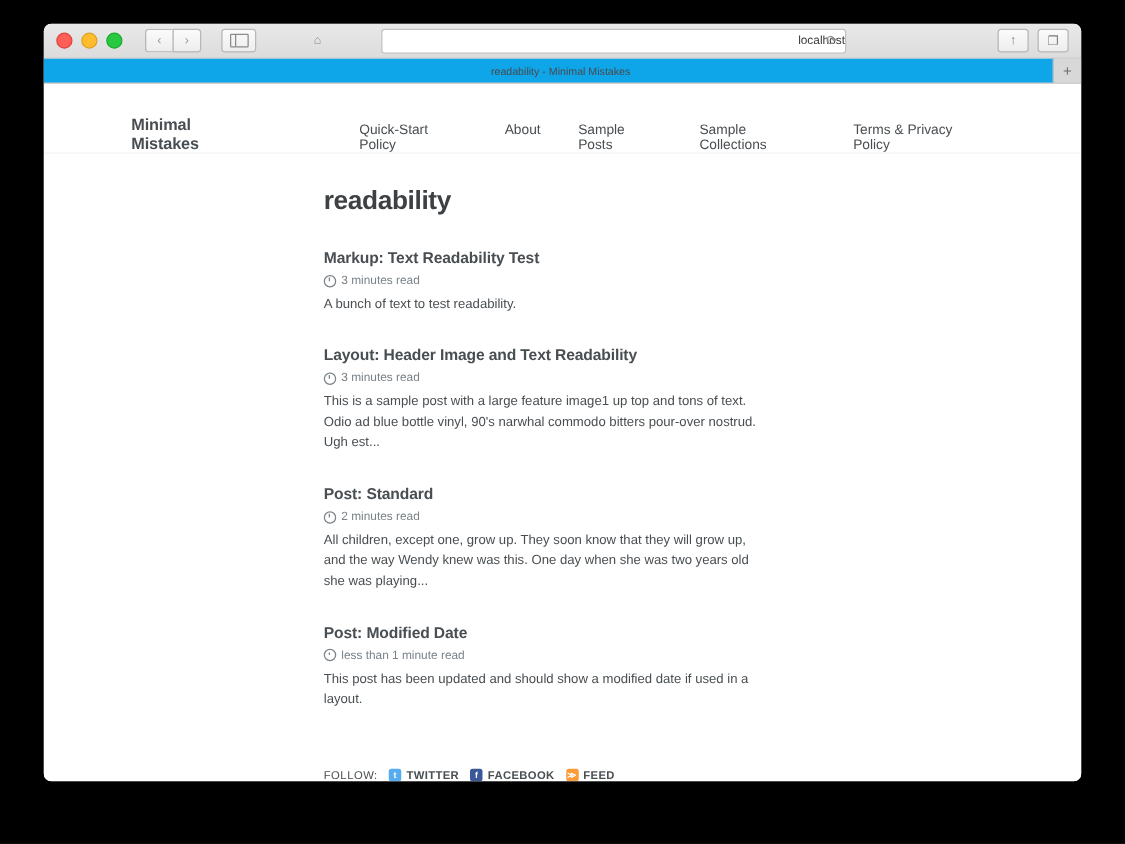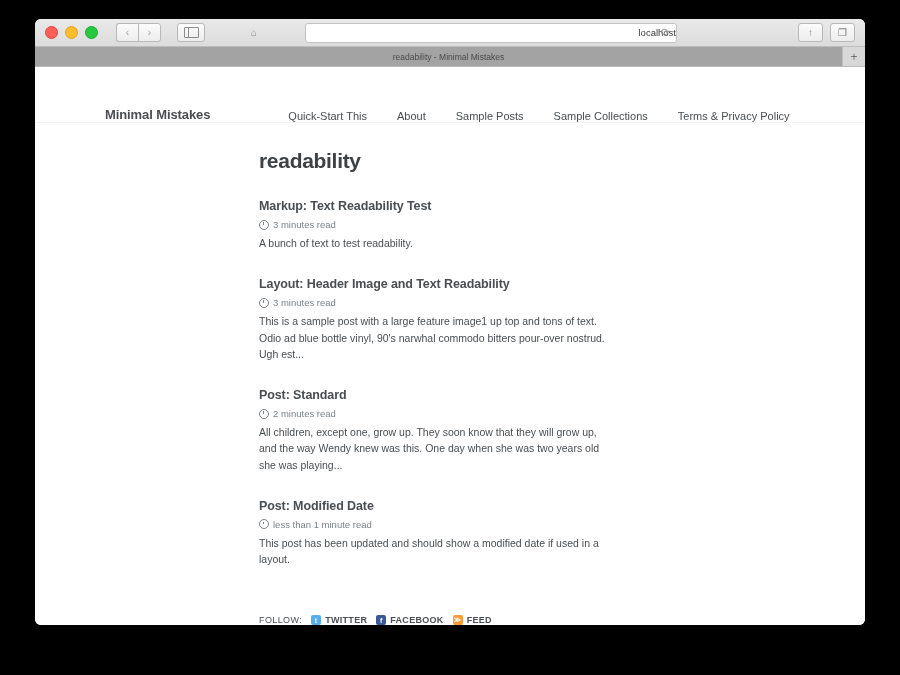--- a/index.html
+++ b/index.html
@@ -159,21 +159,21 @@
     height: 19px;
     background: #d8d8d8;
     border-bottom: 1px solid #b9b9b9;
     display: flex;
     align-items: stretch;
     flex: none;
     position: relative;
   }
   .tab {
     flex: 1;
-    background: #a3a3a3;
+    background: #0ea5e9;
     display: flex;
     align-items: center;
     justify-content: center;
     font-size: 8.5px;
     color: #4a4a4a;
     border-right: 1px solid #bfbfbf;
     padding-left: 20px;
   }
   .newtab {
     width: 22px;
@@ -340,21 +340,21 @@
   <div class="tabbar">
     <div class="tab">readability - Minimal Mistakes</div>
     <div class="newtab">+</div>
   </div>
 
   <div class="page">
 
     <div class="masthead">
       <div class="site-title">Minimal Mistakes</div>
       <div class="nav">
-        <span class="nav-link">Quick-Start This</span>
+        <span class="nav-link">Quick-Start Policy</span>
         <span class="nav-link">About</span>
         <span class="nav-link">Sample Posts</span>
         <span class="nav-link">Sample Collections</span>
         <span class="nav-link">Terms &amp; Privacy Policy</span>
       </div>
     </div>
 
     <div class="content">
       <h1 class="page-title">readability</h1>
 

